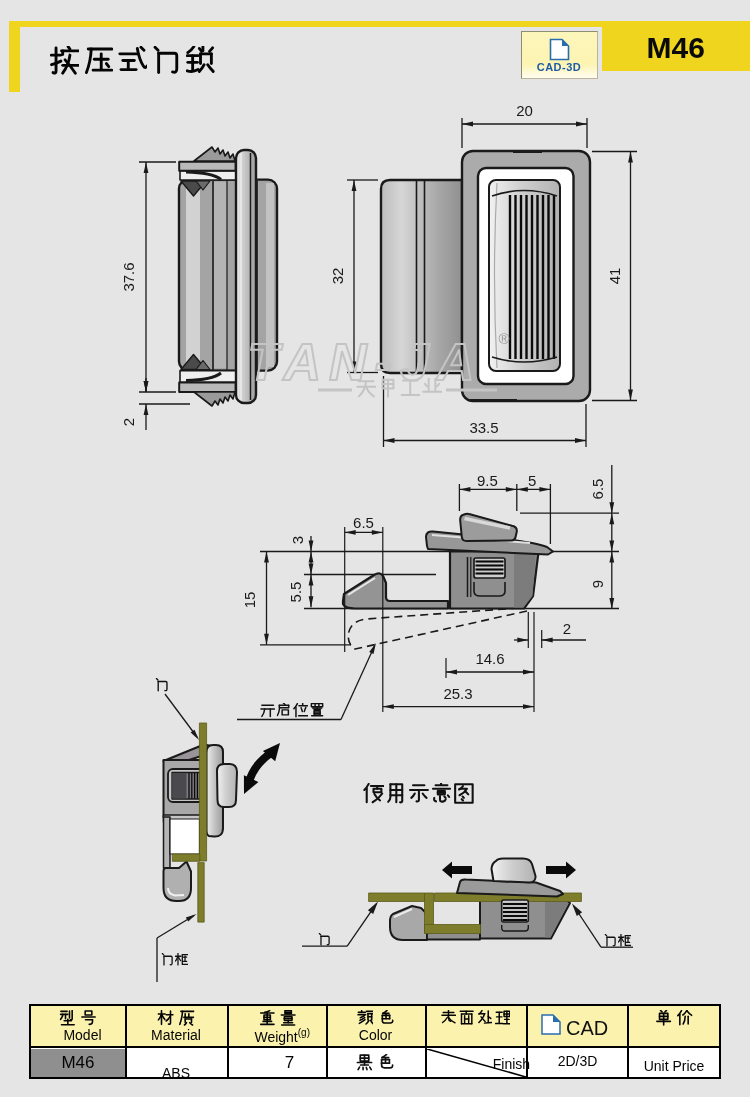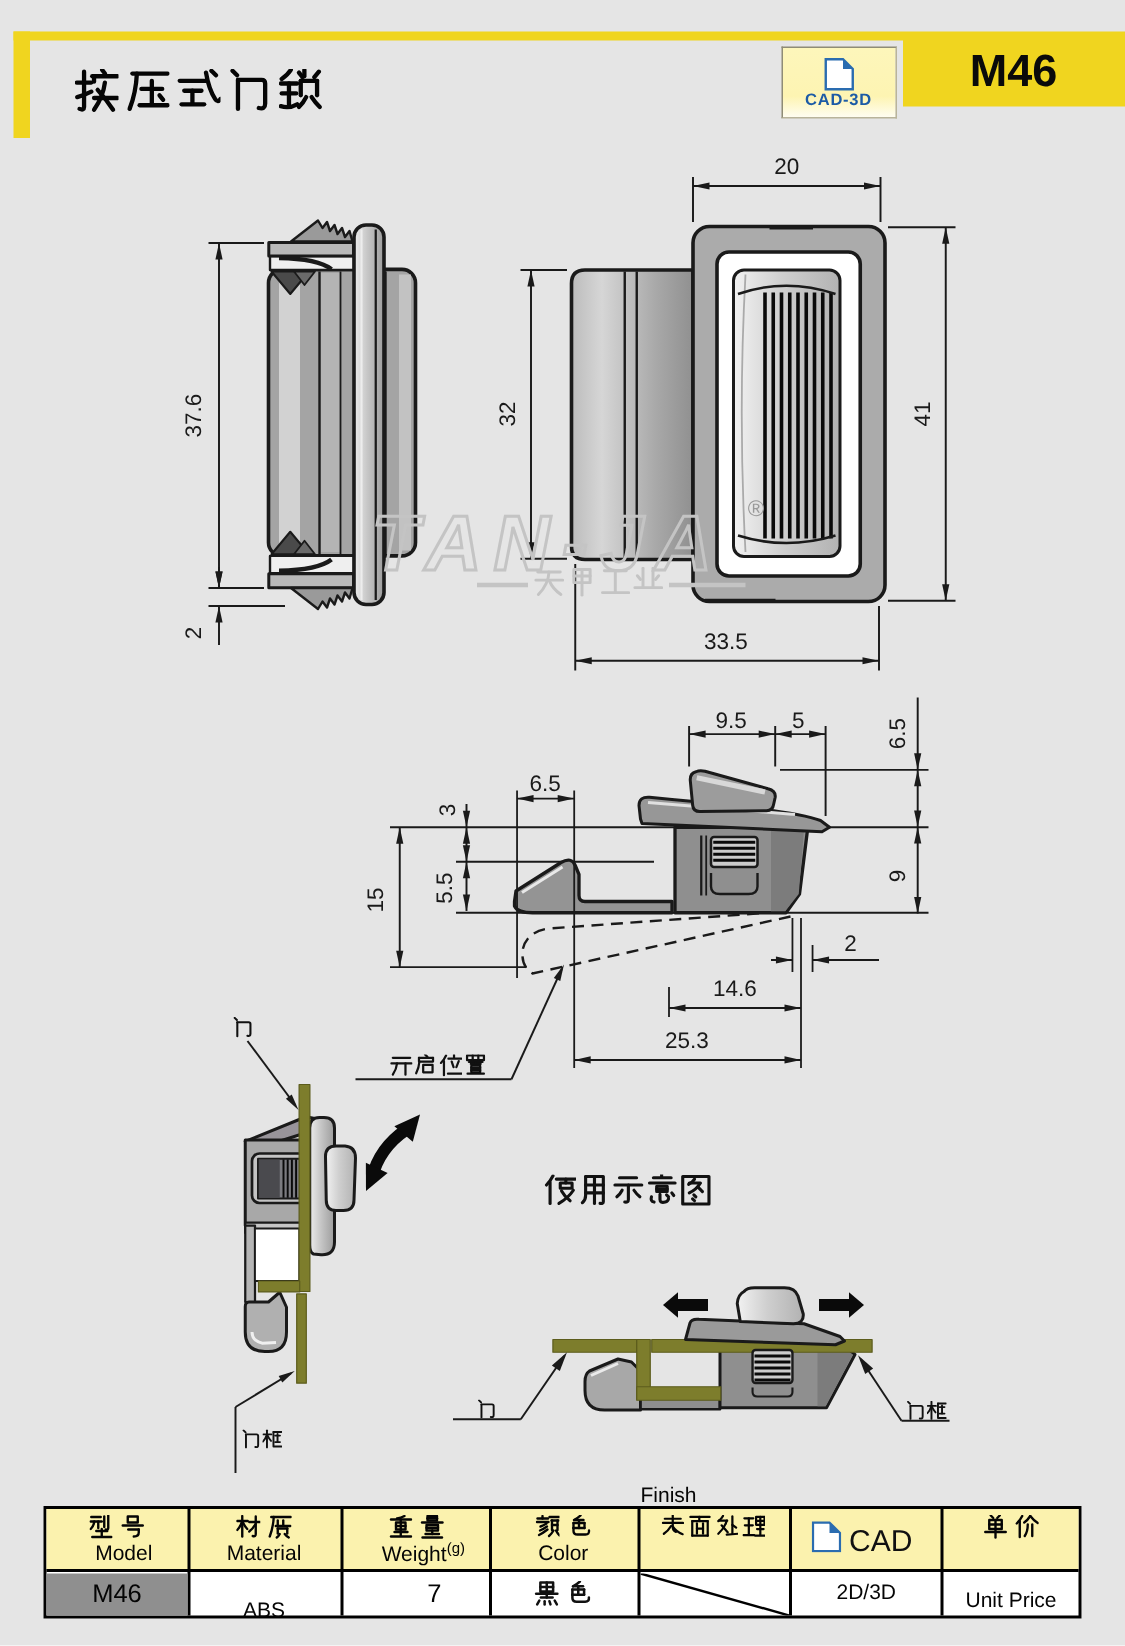--- a/index.html
+++ b/index.html
@@ -787,21 +787,21 @@
       <use href="#g-yan2" x="29.0" y="1" width="16" height="16" color="#050505"></use>
       <use href="#g-se4" x="50.0" y="1" width="16" height="16" color="#050505"></use>
     </svg>
     <div class="abs" style="left:328px;top:1027px;width:95px;text-align:center;font-size:14px;color:#050505;">Color</div>
     <svg class="abs" style="left:427px;top:1009px" width="97" height="17" viewBox="0 0 97 17">
       <use href="#g-biao3" x="14.0" y="1" width="15" height="15" color="#050505"></use>
       <use href="#g-mian4" x="32.0" y="1" width="15" height="15" color="#050505"></use>
       <use href="#g-chu4" x="50.0" y="1" width="15" height="15" color="#050505"></use>
       <use href="#g-li3" x="68.0" y="1" width="15" height="15" color="#050505"></use>
     </svg>
-    <div class="abs" style="left:427px;top:988px;width:97px;font-size:14px;color:#050505;">Finish</div>
+    <div class="abs" style="left:427px;top:1056px;width:97px;text-align:center;font-size:14px;color:#050505;padding-left:36px;">Finish</div>
     <svg class="abs" style="left:541px;top:1014px" width="20" height="21" viewBox="0 0 20 21">
 <path d="M1 1 H12 L19 8 V20 H1 Z" fill="#fff" stroke="#2a6cb0" stroke-width="1.5"></path>
 <path d="M12 1 L19 8 H12 Z" fill="#2a6cb0"></path>
     </svg>
 <div class="abs" style="left:566px;top:1017px;font-size:20px;color:#111;">CAD</div>
     <svg class="abs" style="left:629px;top:1009px" width="90" height="18" viewBox="0 0 90 18">
       <use href="#g-dan1" x="26.5" y="1" width="16" height="16" color="#050505"></use>
       <use href="#g-jia4" x="47.5" y="1" width="16" height="16" color="#050505"></use>
     </svg>
     <div class="abs" style="left:629px;top:1058px;width:90px;text-align:center;font-size:14px;color:#050505;">Unit Price</div>

